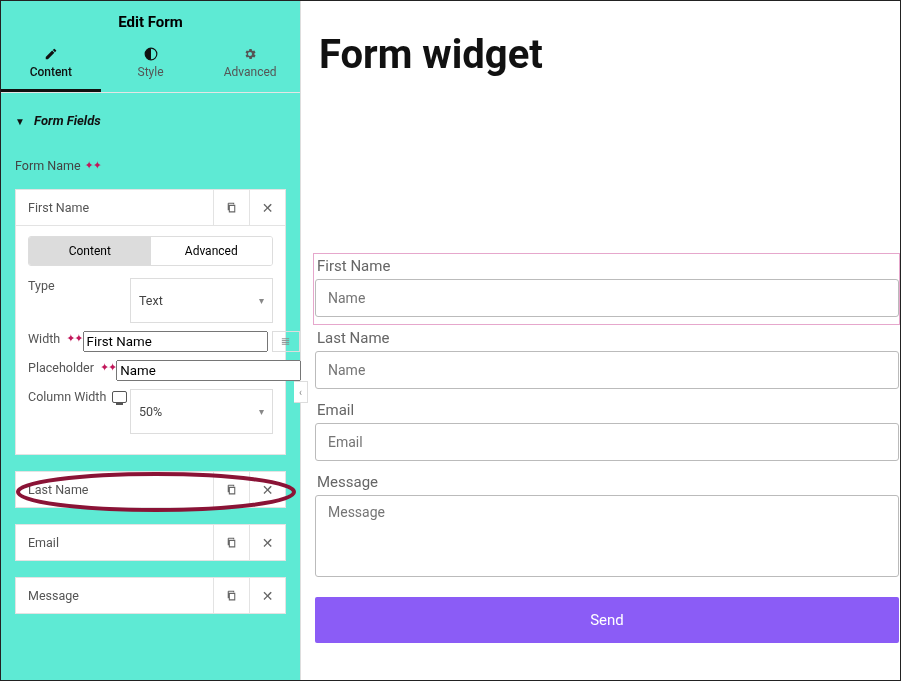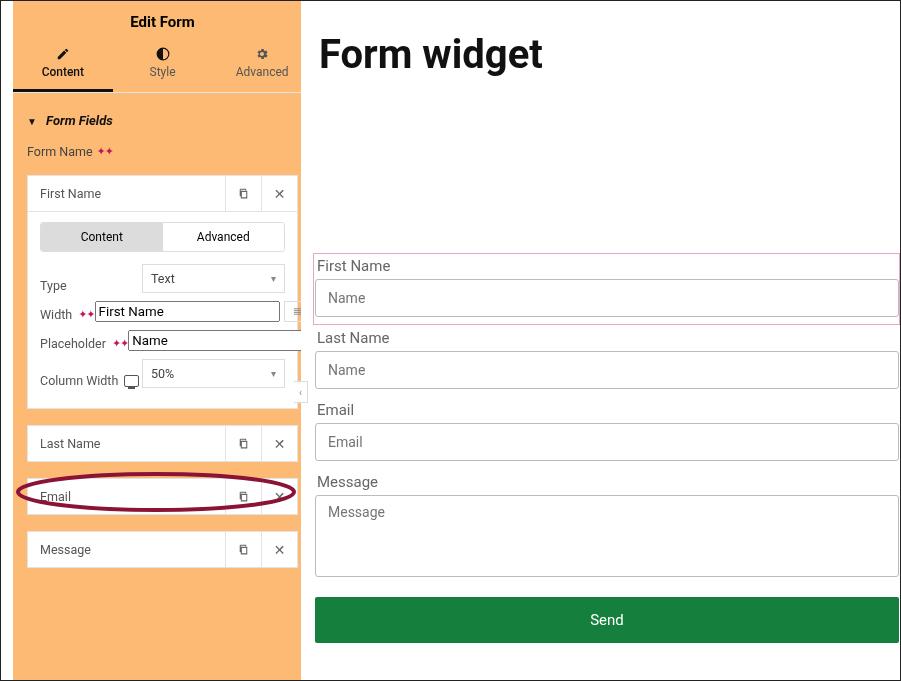--- a/index.html
+++ b/index.html
@@ -1,53 +1,53 @@
 <!DOCTYPE html>
 <html><head>
 <meta charset="utf-8">
 <style>
   * { box-sizing: border-box; font-family: -apple-system, BlinkMacSystemFont, "Segoe UI", Roboto, Arial, sans-serif; }
   html,body { margin:0; padding:0; }
   body { width:901px; height:681px; border:1px solid #222; position:relative; overflow:hidden;}
-  .sidebar { position:absolute; left:12px; top:0; width:300px; height:100%; border-right:1px solid #ddd; background:#fdba74;}
+  .sidebar { position:absolute; left:0; top:0; width:300px; height:100%; border-right:1px solid #ddd; background:#5eead4;}
   .main    { position:absolute; left:300px; top:0; right:0; height:100%; background:#fff;}
 
   
   .panel-title { text-align:center; font-weight:700; font-size:15px; padding:12px 0 14px; }
   .tabs { display:flex; border-bottom:1px solid #e5e5e5; }
   .tab { flex:1; text-align:center; font-size:12px; color:#555; padding:0 0 10px; cursor:pointer;}
   .tab .ico { display:block; font-size:15px; margin:2px auto 4px; color:#222;}
   .tab.active { border-bottom:3px solid #111; font-weight:500; color:#111;}
 
   
   .section { padding:14px 14px 0; }
   .sec-head { font-weight:700; font-size:13px; color:#111; padding:6px 0 12px; cursor:pointer;font-style:italic;}
   .sec-head .caret { display:inline-block; margin-right:6px; font-size:10px;}
   
-  .row { display:flex; align-items:flex-start; margin:4px 0 10px; font-size:12.5px; color:#444;}
+  .row { display:flex; align-items:flex-start; margin:18px 0 10px; font-size:12.5px; color:#444;}
   .row .lab { width:92px; display:flex; align-items:center; gap:4px;}
   .stars { color:#c2185b; font-size:11px; letter-spacing:-1px;}
   .row input[type=text].simple { flex:1; border:1px solid #ddd; padding:5px 8px; font-size:12.5px; color:#555;}
 
   
   .cards { padding:0 14px 14px;}
   .card { border:1px solid #e3e3e3; margin-top:16px; background:#fff;}
   .card-hd { display:flex; align-items:stretch; }
   .card-hd .name { flex:1; padding:10px 12px; font-size:12.5px; color:#555; cursor:pointer;}
   .card-hd .act { width:36px; border-left:1px solid #e3e3e3; display:flex; align-items:center; justify-content:center; font-size:14px; color:#666; cursor:pointer;}
   
   .card-body { border-top:1px solid #e3e3e3; padding:10px 12px 12px;}
   .inner-tabs { display:flex; border:1px solid #ddd; border-radius:3px; overflow:hidden; margin-bottom:12px;}
   .inner-tab { flex:1; text-align:center; font-size:12px; padding:7px 0; cursor:pointer; background:#fff;}
   .inner-tab.active { background:#dcdcdc;}
   
-  .frow { display:flex; align-items:flex-end; margin:8px 0; font-size:12.5px; color:#555;}
+  .frow { display:flex; align-items:flex-start; margin:8px 0; font-size:12.5px; color:#555;}
   .frow .flab { width:102px; display:flex; align-items:center; gap:6px;}
   .frow .fctrl { flex:1; display:flex; gap:4px;}
-  .sel { flex:1; border:1px solid #ddd; padding:6px 8px; font-size:12.5px; color:#444; background:#fff; display:flex; justify-content:space-between; align-items:center; cursor:pointer;}
+  .sel { flex:1; border:1px solid #ddd; padding:14px 8px; font-size:12.5px; color:#444; background:#fff; display:flex; justify-content:space-between; align-items:center; cursor:pointer;}
   .sel .dd { color:#888; font-size:10px;}
   .mini { width:28px; border:1px solid #ddd; display:flex; align-items:center; justify-content:center; color:#888; cursor:pointer;}
   
   .toggle { margin-left:auto; width:48px; height:20px; border-radius:10px; background:#e6e6e6; position:relative; display:flex; align-items:center; justify-content:flex-end; padding-right:6px; font-size:9px; color:#888;}
   .toggle .knob { position:absolute; left:2px; top:2px; width:16px; height:16px; border-radius:50%; background:#fff; box-shadow:0 0 2px rgba(0,0,0,.3);}
   
   .device-ico { display:inline-flex; width:15px; height:12px; border:1.5px solid #555; border-radius:2px; position:relative;}
   .device-ico::after { content:""; position:absolute; bottom:-3px; left:3px; right:3px; height:1.5px; background:#555;}
   
   
@@ -55,21 +55,21 @@
   .annot-ellipse svg { width:100%; height:100%;}
 
   
   .main h1 { font-size:40px; font-weight:700; margin:30px 0 0 18px; color:#111;}
   .preview { position:absolute; top:254px; left:14px; right:2px;}
   .pv-field { margin-bottom:4px;}
   .pv-label { font-size:15px; color:#666; padding:2px 2px;}
   .pv-input { width:584px; border:1px solid #bbb; border-radius:3px; padding:10px 12px; font-size:14px; color:#888; margin:2px 0 6px;}
   .pv-field.sel-outline { outline:1px solid #e6a7cc; outline-offset:1px;}
   .pv-textarea { width:584px; height:82px; border:1px solid #bbb; border-radius:3px; padding:8px 12px; font-size:14px; color:#888; margin:2px 0 6px; resize:none;}
-  .pv-button { width:584px; background:#15803d; color:#fff; border:none; border-radius:2px; padding:14px 0; font-size:15px; margin-top:10px; text-align:center; cursor:pointer;}
+  .pv-button { width:584px; background:#8b5cf6; color:#fff; border:none; border-radius:2px; padding:14px 0; font-size:15px; margin-top:10px; text-align:center; cursor:pointer;}
 
   .collapse-chev { position:absolute; left:-7px; top:380px; width:14px; height:22px; background:#fff; border:1px solid #ddd; border-left:none; display:flex; align-items:center; justify-content:center; font-size:10px; color:#888; cursor:pointer;}
 
   
   svg { display:block; }
 </style>
 </head>
 <body>
 
 <div class="sidebar">

